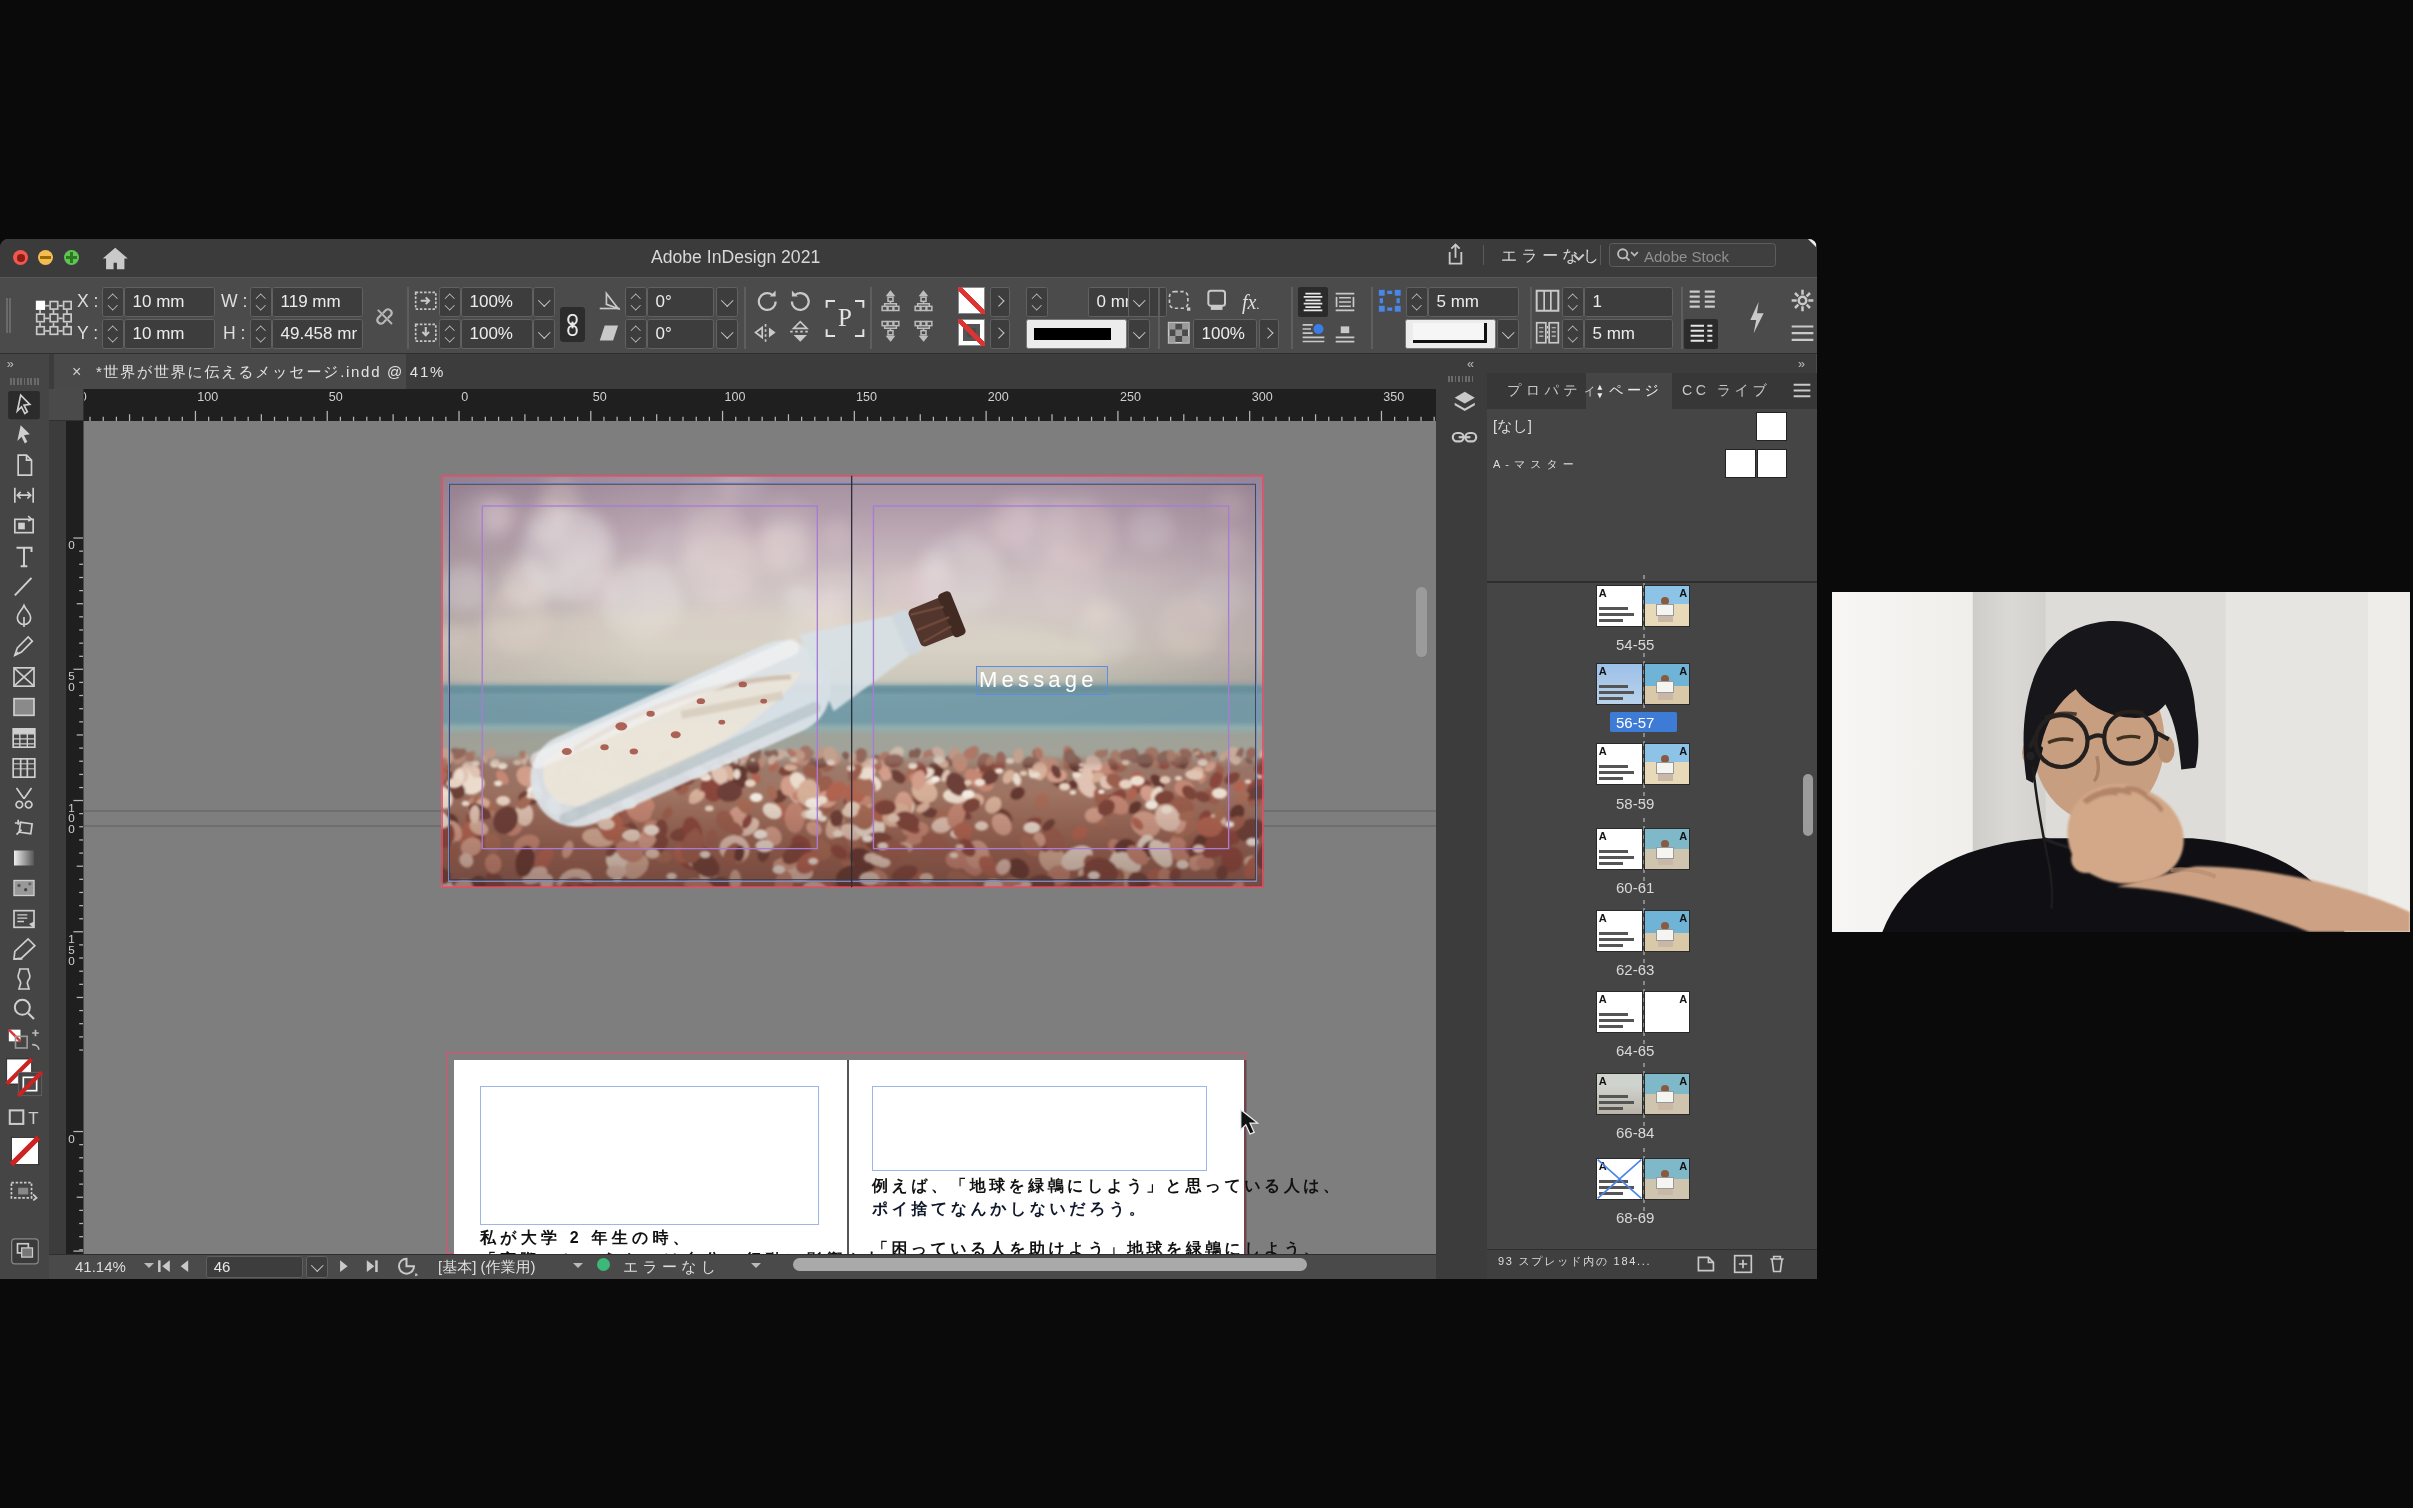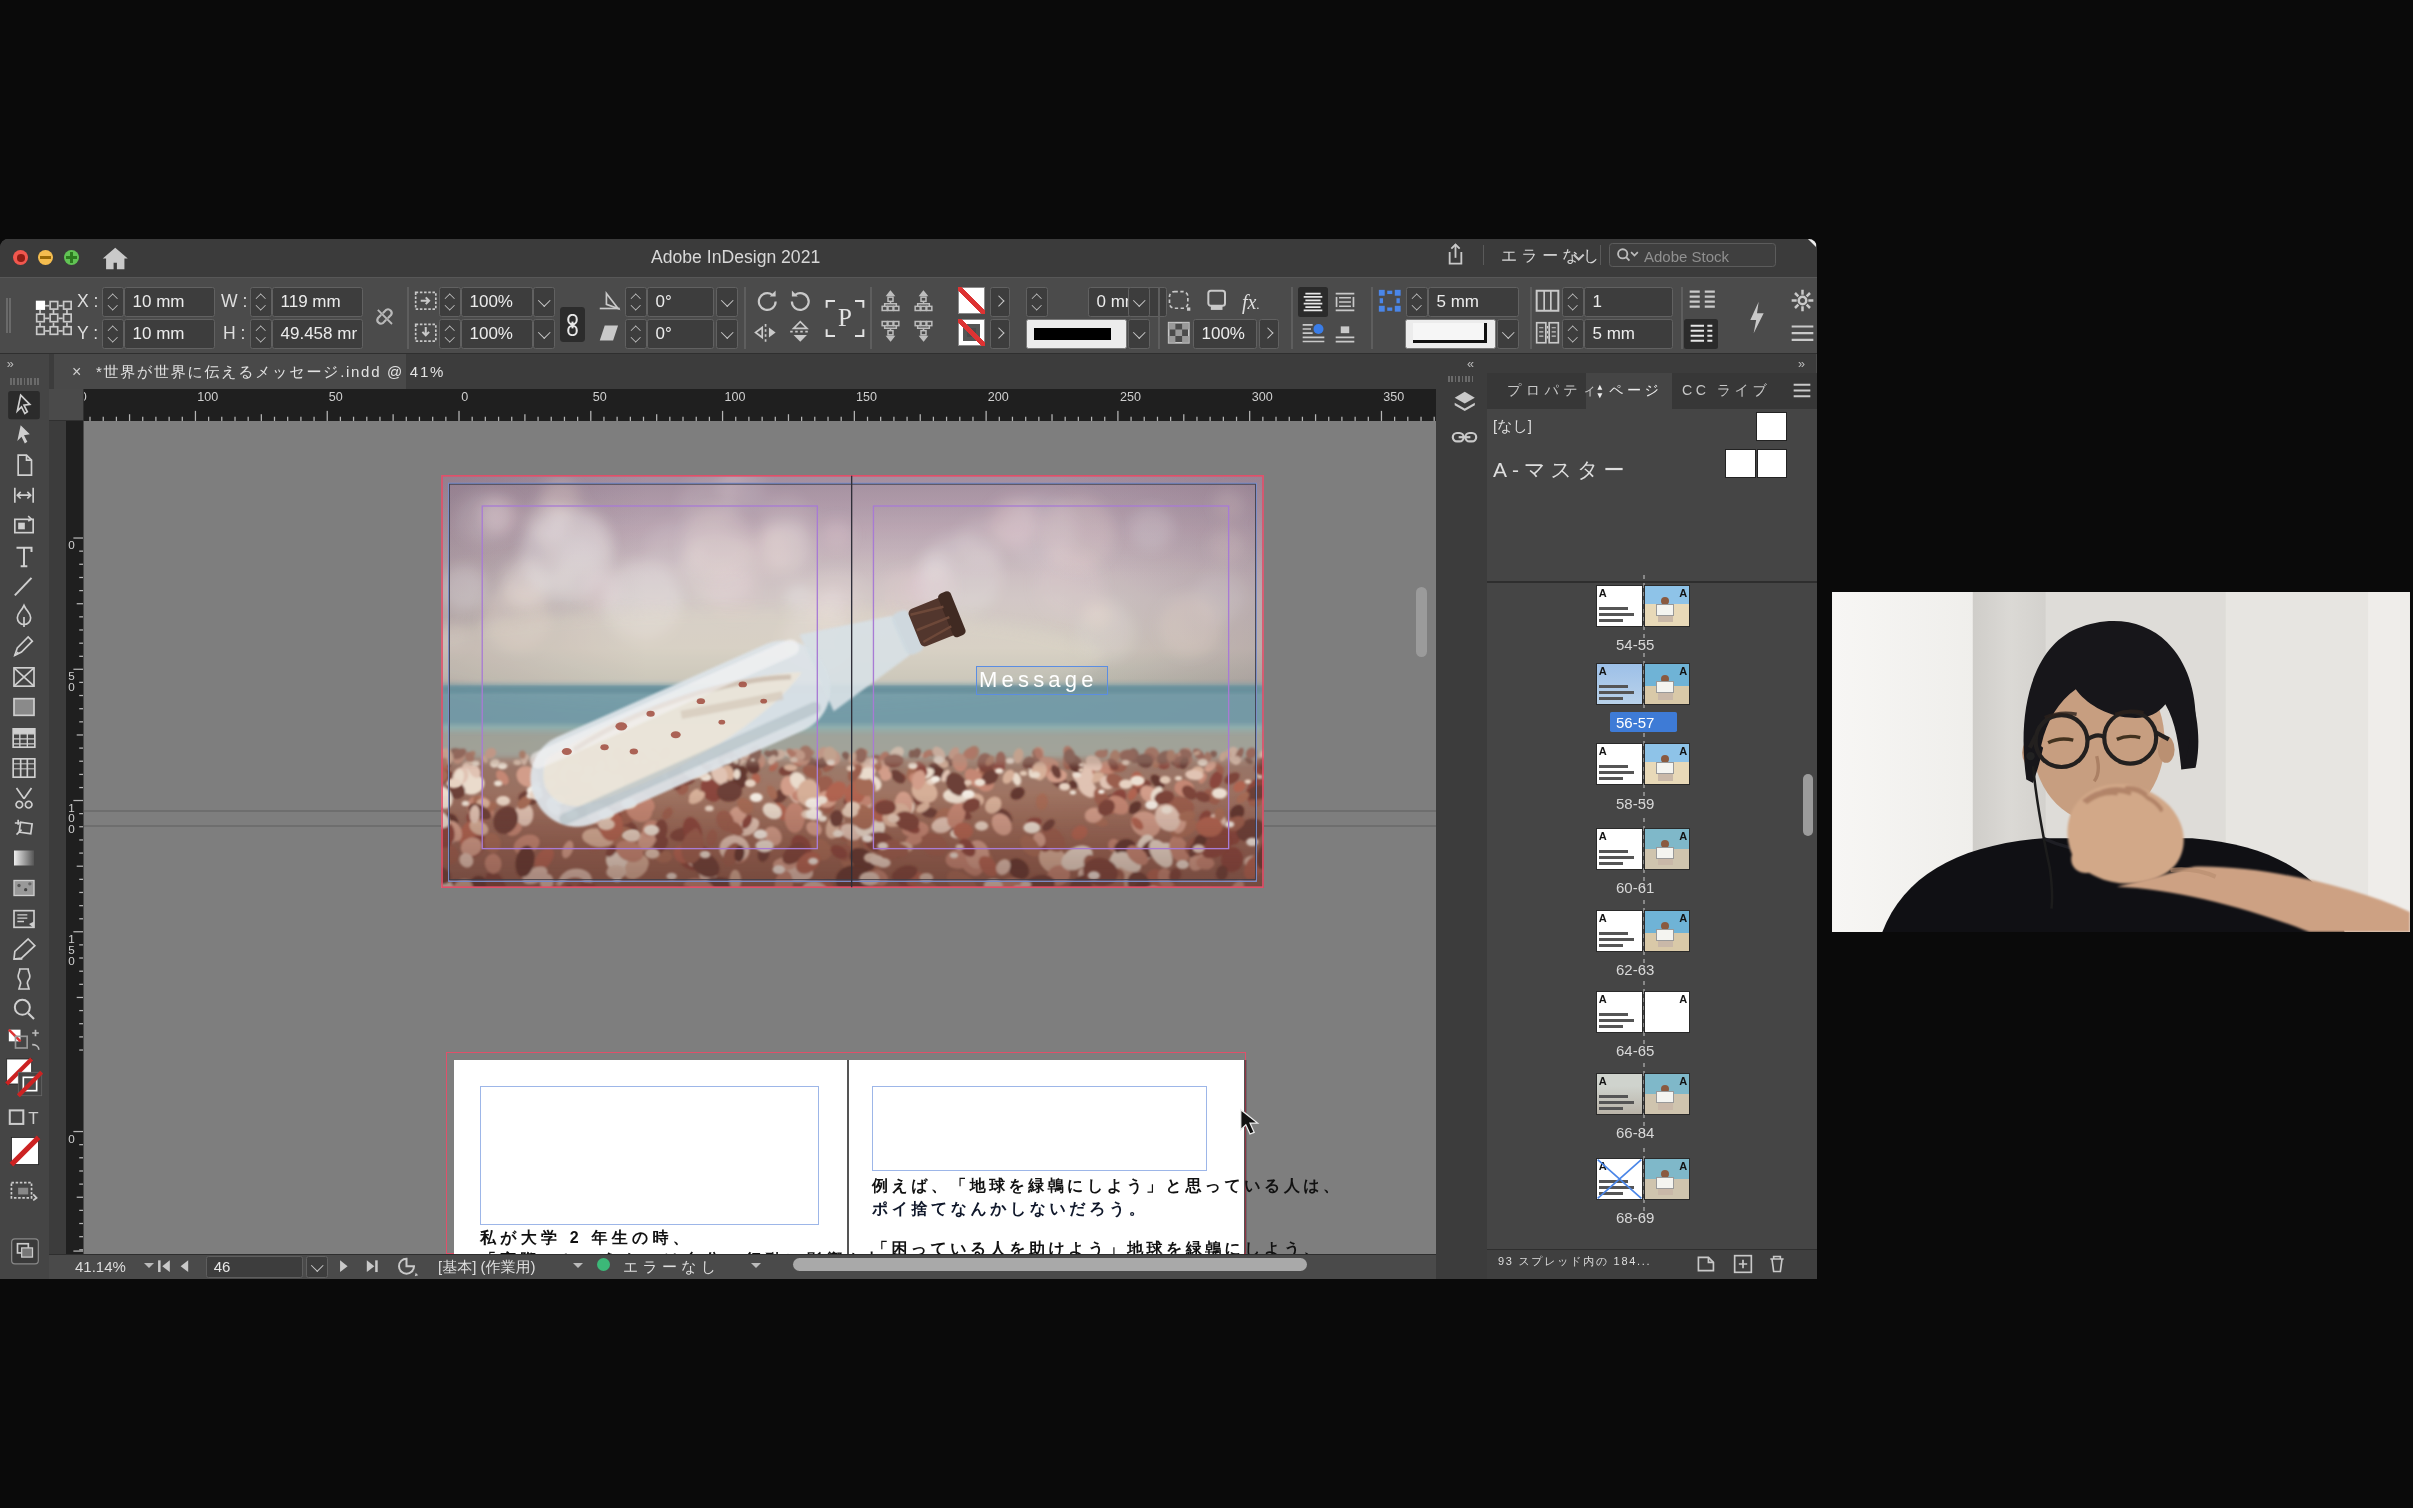--- a/index.html
+++ b/index.html
@@ -1589,21 +1589,21 @@
 <div class="t" style="left:1609px;top:144px;font-size:14.2px;letter-spacing:3.4px;color:#ececec">ページ</div>
 <div class="t" style="left:1682px;top:144px;font-size:14.2px;letter-spacing:3.4px;color:#c6c6c6">CC ライブ</div>
 <svg style="left:1792px;top:144px" width="20" height="15" viewBox="0 0 24 18">
       <g stroke="#c9c9c9" stroke-width="2.4">
         <path d="M2 2h20M2 9h20M2 16h20"></path>
       </g>
     </svg>
 <div class="" style="left:1487px;top:170px;width:330px;height:870px;background:#454545"></div>
 <div class="t" style="left:1493px;top:179px;font-size:15px">[なし]</div>
 <div class="" style="left:1756px;top:173px;width:31px;height:29px;background:#fff;border:0.8px solid #222"></div>
-<div class="t" style="left:1493px;top:220px;font-size:21px;letter-spacing:5px">A-マスター</div>
+<div class="t" style="left:1493px;top:220px;font-size:11px;letter-spacing:5px">A-マスター</div>
 <div class="" style="left:1725px;top:210px;width:31px;height:29px;background:#fff;border:0.8px solid #222"></div>
 <div class="" style="left:1757px;top:210px;width:30px;height:29px;background:#fff;border:0.8px solid #222"></div>
 <div class="" style="left:1487px;top:342px;width:330px;height:1.7px;background:#2e2e2e"></div>
 <div style="left:1643px;top:336px;width:1.7px;height:74px;background:repeating-linear-gradient(#888 0 4.2px,transparent 4.2px 8.4px)"></div>
     <div style="left:1596px;top:346px;width:47px;height:42px;background:#fff;border:0.8px solid #2a2a2a">
       <div style="position:absolute;left:1.7px;top:0.8px;color:#111;font-size:11px;font-weight:bold;font-family:'Liberation Sans'">A</div>
     </div>
     <div style="left:1596px;top:346px;width:47px;height:42px">
       <div style="position:absolute;left:3.4px;top:22px;width:28.5px;height:3.4px;background:#555"></div>
       <div style="position:absolute;left:3.4px;top:28px;width:35px;height:3.4px;background:#555"></div>

